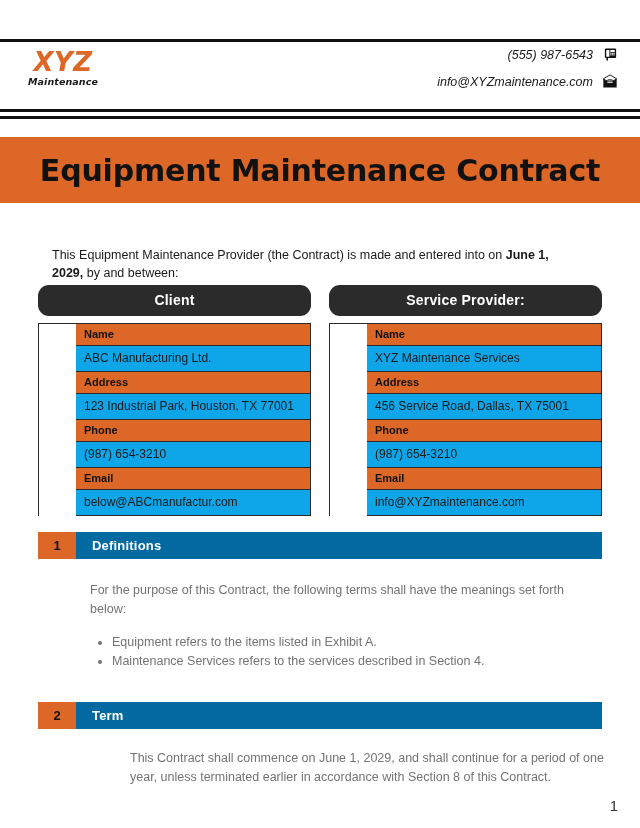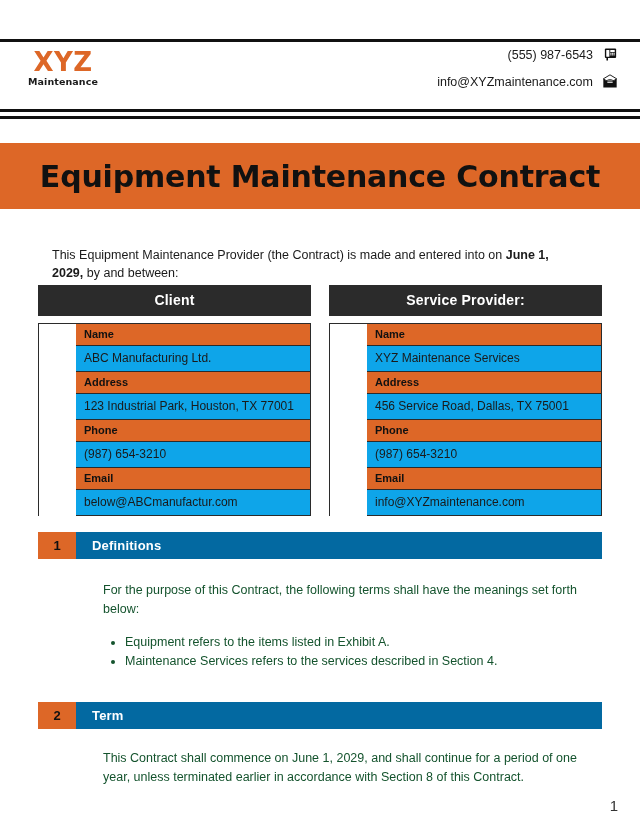--- a/index.html
+++ b/index.html
@@ -30,20 +30,21 @@
     left: 0;
     top: 42px;
     width: 640px;
     height: 52px;
     background: #ffffff;
     display: flex;
     align-items: center;
     justify-content: space-between;
     box-sizing: border-box;
     padding: 0 22px 0 28px;
+    font-style: italic;
   }
   .logo {
     display: flex;
     flex-direction: column;
     align-items: center;
     line-height: 1;
   }
   .logo-main {
     font-size: 26px;
     font-weight: bold;
@@ -95,21 +96,21 @@
     top: 116px;
     width: 640px;
     height: 3px;
     background: #111111;
   }
 
   
   .title-banner {
     position: absolute;
     left: 0;
-    top: 143px;
+    top: 137px;
     width: 640px;
     height: 66px;
     background: #DD6727;
     display: flex;
     align-items: center;
     justify-content: center;
   }
   .title-banner h1 {
     margin: 0;
     font-size: 30px;
@@ -144,20 +145,21 @@
     width: 273px;
   }
   .party-head {
     background: #2B2B2B;
     color: #ffffff;
     font-size: 14px;
     font-weight: bold;
     text-align: center;
     padding: 7px 0 8px 0;
     letter-spacing: 0.2px;
+    border-radius: 11px;
   }
   .party-rows {
     margin-top: 7px;
     border: 1.5px solid #2B2B2B;
     border-bottom: none;
     padding-left: 37px;
   }
   .row-label {
     background: #DD6727;
     color: #111111;
@@ -199,40 +201,40 @@
     color: #ffffff;
     font-size: 13px;
     font-weight: bold;
     display: flex;
     align-items: center;
     padding-left: 16px;
     letter-spacing: 0.2px;
   }
   .section-body {
     position: absolute;
-    left: 103px;
+    left: 90px;
     width: 500px;
     font-size: 12.5px;
     line-height: 1.5;
-    color: #14532d;
+    color: #737373;
   }
   .bullets {
     margin: 14px 0 0 0;
     padding-left: 22px;
   }
   .bullets li {
     margin-bottom: 1px;
     font-size: 12.5px;
     line-height: 1.5;
   }
 
   #sec1-head { top: 532px; }
   #sec1-body { top: 581px; }
   #sec2-head { top: 702px; }
-  #sec2-body { top: 749px; }
+  #sec2-body { top: 749px; margin-left: 40px; }
 
   
   .page-number {
     position: absolute;
     right: 22px;
     top: 797px;
     font-size: 15px;
     color: #333333;
   }
 </style>

